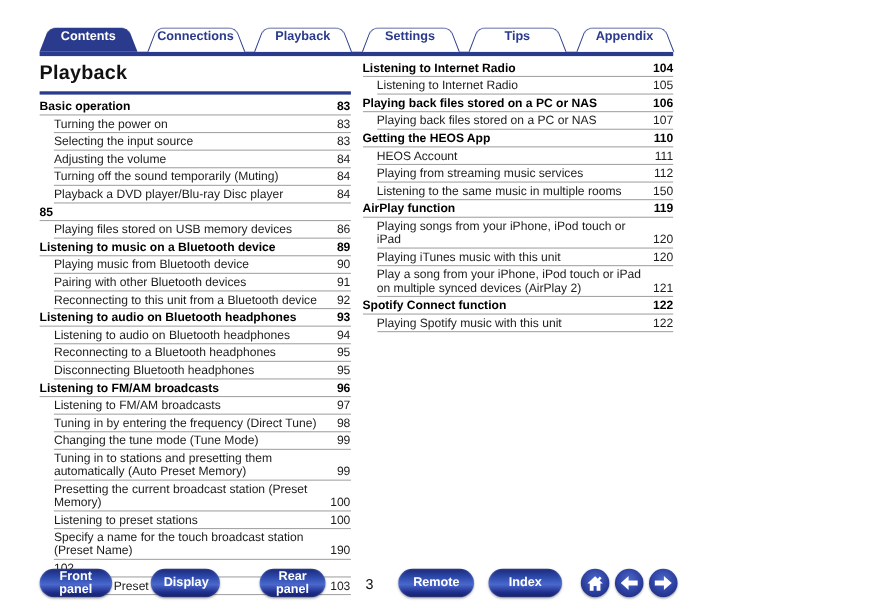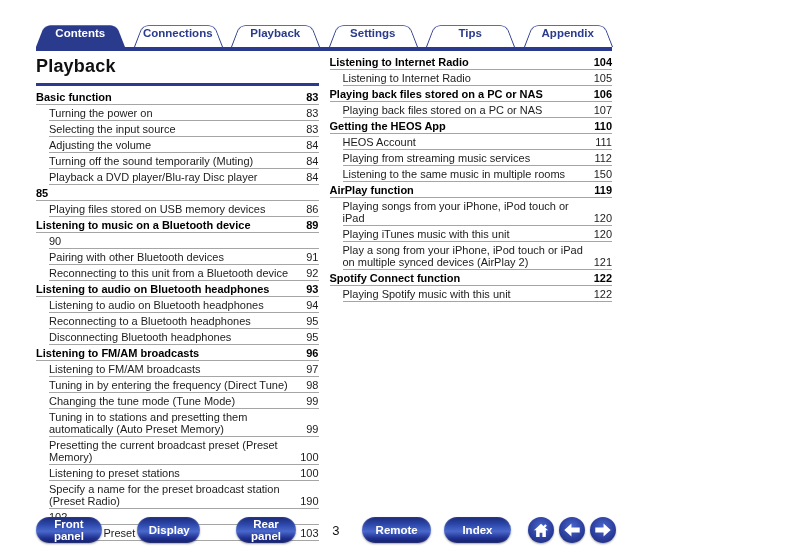--- a/index.html
+++ b/index.html
@@ -96,21 +96,21 @@
       </div>
     </div>
   </div>
   <div class="tabs-rule"></div>
 
   <div class="content">
     <div class="col">
       <div class="page-title">Playback</div>
       <div>
           <div class="toc-row bold">
-    <span class="toc-text">Basic function</span>
+    <span class="toc-text">Basic operation</span>
     <span class="toc-page">83</span>
   </div>
           <div class="toc-row sub">
     <span class="toc-text">Turning the power on</span>
     <span class="toc-page">83</span>
   </div>
           <div class="toc-row sub">
     <span class="toc-text">Selecting the input source</span>
     <span class="toc-page">83</span>
   </div>
@@ -131,20 +131,21 @@
   </div>
           <div class="toc-row sub">
     <span class="toc-text">Playing files stored on USB memory devices</span>
     <span class="toc-page">86</span>
   </div>
           <div class="toc-row bold">
     <span class="toc-text">Listening to music on a Bluetooth device</span>
     <span class="toc-page">89</span>
   </div>
           <div class="toc-row sub">
+    <span class="toc-text">Playing music from Bluetooth device</span>
     <span class="toc-page">90</span>
   </div>
           <div class="toc-row sub">
     <span class="toc-text">Pairing with other Bluetooth devices</span>
     <span class="toc-page">91</span>
   </div>
           <div class="toc-row sub">
     <span class="toc-text">Reconnecting to this unit from a Bluetooth device</span>
     <span class="toc-page">92</span>
   </div>
@@ -178,29 +179,29 @@
   </div>
           <div class="toc-row sub">
     <span class="toc-text">Changing the tune mode (Tune Mode)</span>
     <span class="toc-page">99</span>
   </div>
           <div class="toc-row sub">
     <span class="toc-text">Tuning in to stations and presetting them automatically (Auto Preset Memory)</span>
     <span class="toc-page">99</span>
   </div>
           <div class="toc-row sub">
-    <span class="toc-text">Presetting the current broadcast preset (Preset Memory)</span>
+    <span class="toc-text">Presetting the current broadcast station (Preset Memory)</span>
     <span class="toc-page">100</span>
   </div>
           <div class="toc-row sub">
     <span class="toc-text">Listening to preset stations</span>
     <span class="toc-page">100</span>
   </div>
           <div class="toc-row sub">
-    <span class="toc-text">Specify a name for the preset broadcast station (Preset Radio)</span>
+    <span class="toc-text">Specify a name for the touch broadcast station (Preset Name)</span>
     <span class="toc-page">190</span>
   </div>
           <div class="toc-row sub">
     <span class="toc-page">102</span>
   </div>
           <div class="toc-row sub">
     <span class="toc-text">Cancelling Preset Skip</span>
     <span class="toc-page">103</span>
   </div>
         </div>

